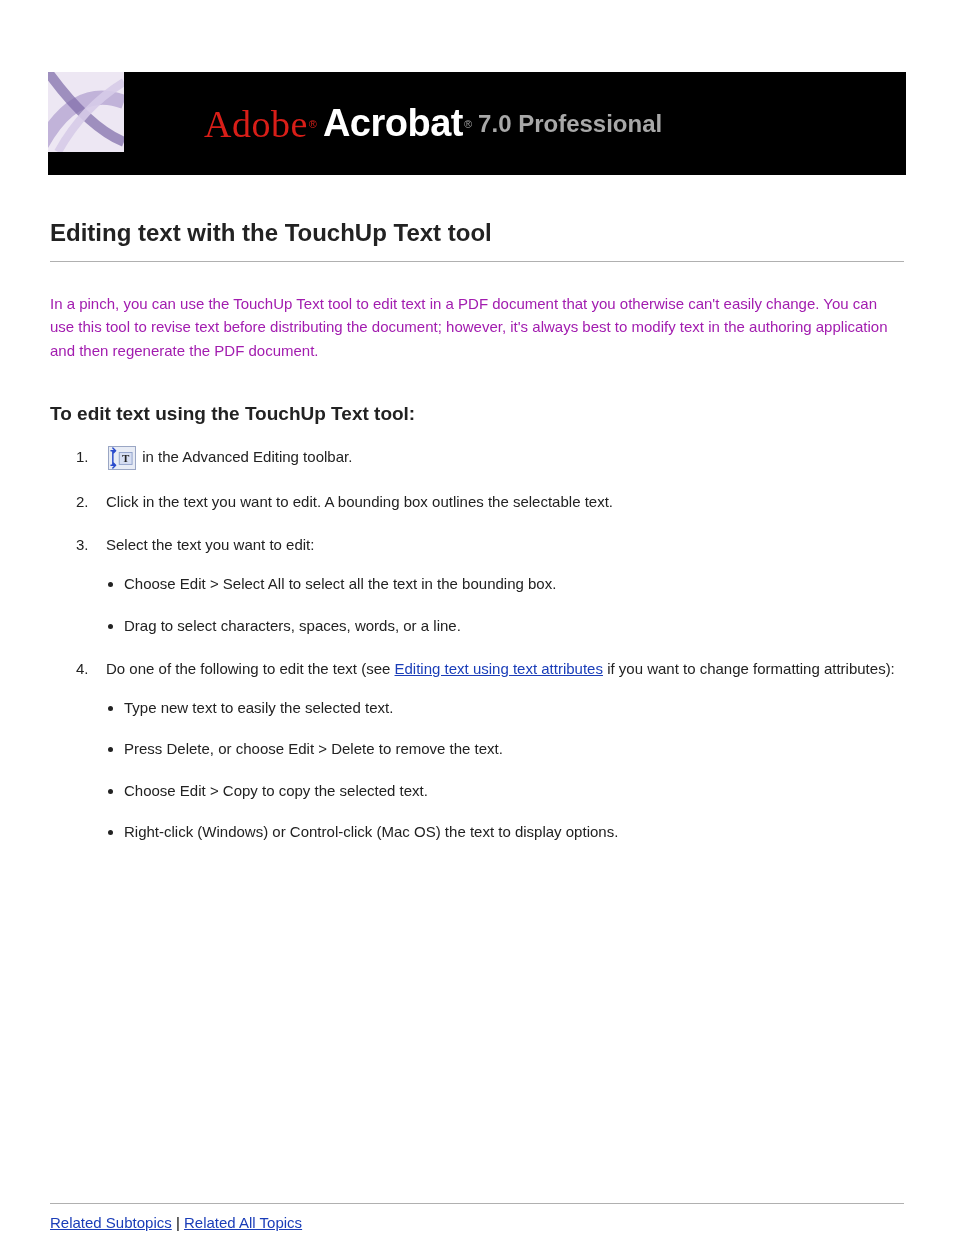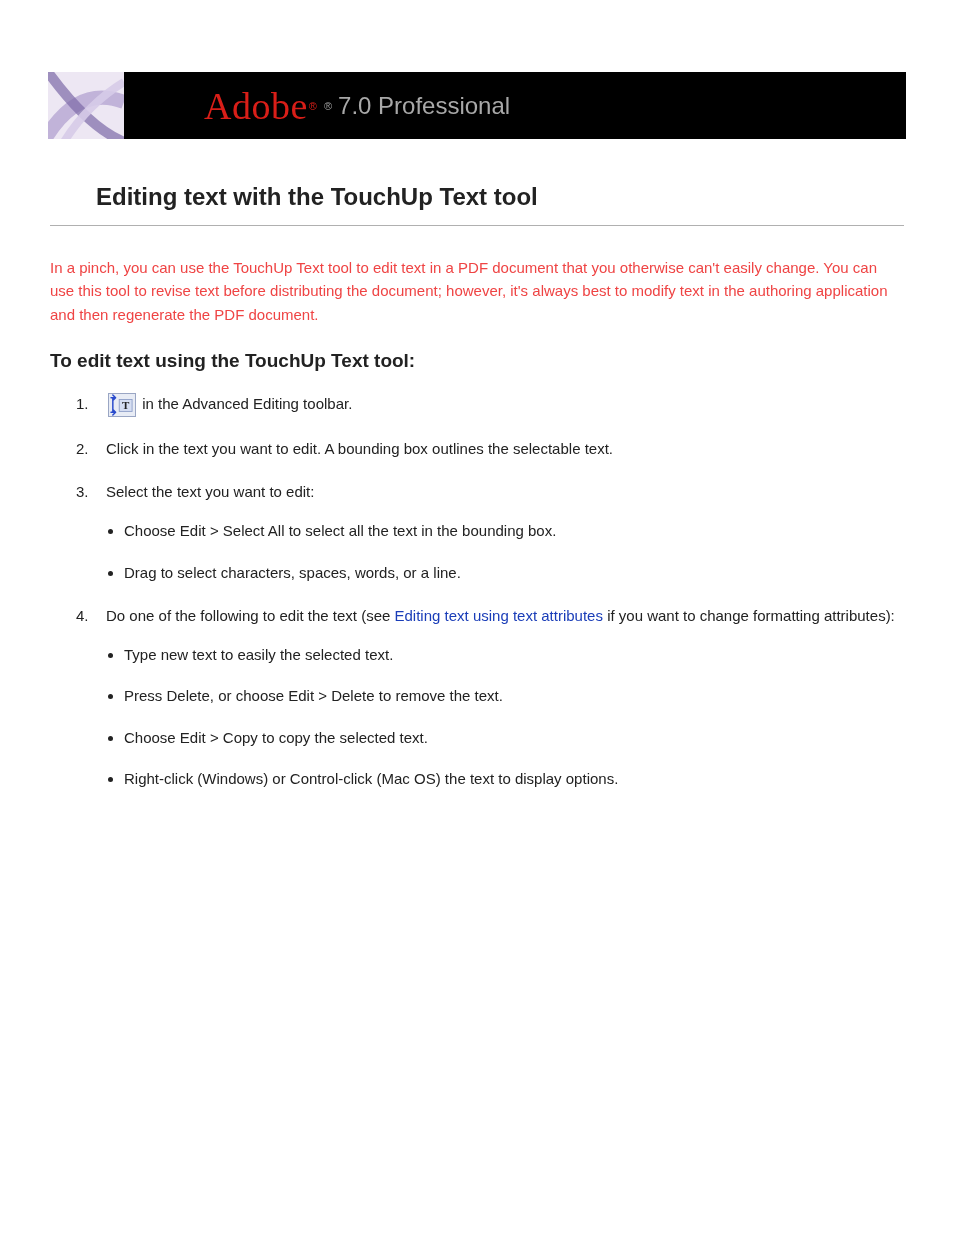--- a/index.html
+++ b/index.html
@@ -8,21 +8,21 @@
       background: #ffffff;
       width: 954px;
       margin: 0 auto;
       padding: 0;
     }
     .page {
       padding: 72px 48px 40px 48px;
     }
     .banner {
       width: 100%;
-      height: 67px;
+      height: 103px;
       background: #000000;
       display: flex;
       align-items: stretch;
       overflow: hidden;
     }
     .banner-logo {
       width: 76px;
       height: 80px;
       background: #f2eef6;
       position: relative;
@@ -65,43 +65,42 @@
       color: #9e9e9e;
       font-size: 11px;
       vertical-align: super;
       margin-left: 1px;
       margin-right: 6px;
     }
     .banner-version {
       font-family: Arial, Helvetica, sans-serif;
       color: #a8a8a8;
       font-size: 24px;
-      font-weight: 400;
+      font-weight: 700;
     }
     .content {
       padding: 0 2px;
     }
     .page-title {
       font-size: 24px;
       font-weight: 700;
       color: #222;
       margin-top: 44px;
       margin-bottom: 14px;
-      margin-left: 46px;
     }
     .divider {
       border: none;
       border-top: 1px solid #b0b0b0;
       margin-bottom: 30px;
     }
     .intro {
       font-size: 15px;
       line-height: 1.55;
-      color: #ef4444;
-      margin-bottom: 24px;
+      color: #a21caf;
+      margin-bottom: 41px;
     }
     .subhead {
       font-size: 19px;
       font-weight: 700;
       color: #222;
       margin-bottom: 20px;
     }
     ol.steps {
       list-style: none;
       counter-reset: step;
@@ -143,20 +142,21 @@
       margin-top: 16px;
     }
     ul.sub > li {
       font-size: 15px;
       line-height: 1.55;
       color: #222;
       margin-bottom: 18px;
     }
     .link {
       color: #1a3db8;
+      text-decoration: underline;
       cursor: pointer;
     }
     .footer {
       margin-top: 360px;
     }
     .footer-divider {
       border: none;
       border-top: 1px solid #b0b0b0;
       margin-bottom: 10px;
     }
@@ -176,20 +176,21 @@
       <svg viewBox="0 0 76 80" preserveAspectRatio="none">
         <rect width="76" height="80" fill="#ede7f3"></rect>
         <path d="M -10 80 Q 25 10 76 30" stroke="#b9a9d4" stroke-width="14" fill="none" opacity="0.85"></path>
         <path d="M 0 0 Q 40 55 76 70" stroke="#7c6aa6" stroke-width="10" fill="none" opacity="0.7"></path>
         <path d="M 10 80 Q 35 35 76 10" stroke="#d6cbe8" stroke-width="8" fill="none" opacity="0.9"></path>
       </svg>
     </div>
     <div class="banner-text">
       <span class="banner-adobe">Adobe</span>
         <span class="banner-reg">®</span>
+      <span class="banner-acrobat">Acrobat</span>
         <span class="banner-reg2">®</span>
       <span class="banner-version">7.0 Professional</span>
     </div>
   </div>
 
   <div class="content">
     <h1 class="page-title">Editing text with the TouchUp Text tool</h1>
     <hr class="divider">
 
     <p class="intro">In a pinch, you can use the TouchUp Text tool to edit text in a PDF document that you otherwise can't easily change. You can use this tool to revise text before distributing the document; however, it's always best to modify text in the authoring application and then regenerate the PDF document.</p>
@@ -218,14 +219,20 @@
         <span>Do one of the following to edit the text (see </span><a class="link">Editing text using text attributes</a><span> if you want to change formatting attributes):</span>
         <ul class="sub">
           <li>Type new text to easily the selected text.</li>
           <li>Press Delete, or choose Edit &gt; Delete to remove the text.</li>
           <li>Choose Edit &gt; Copy to copy the selected text.</li>
           <li>Right-click (Windows) or Control-click (Mac OS) the text to display options.</li>
         </ul>
       </li>
     </ol>
 
+    <div class="footer">
+      <hr class="footer-divider">
+      <div class="footer-links">
+        <a class="link">Related Subtopics</a><span> | </span><a class="link">Related All Topics</a>
+      </div>
+    </div>
   </div>
 </div>
 
 </body></html>

